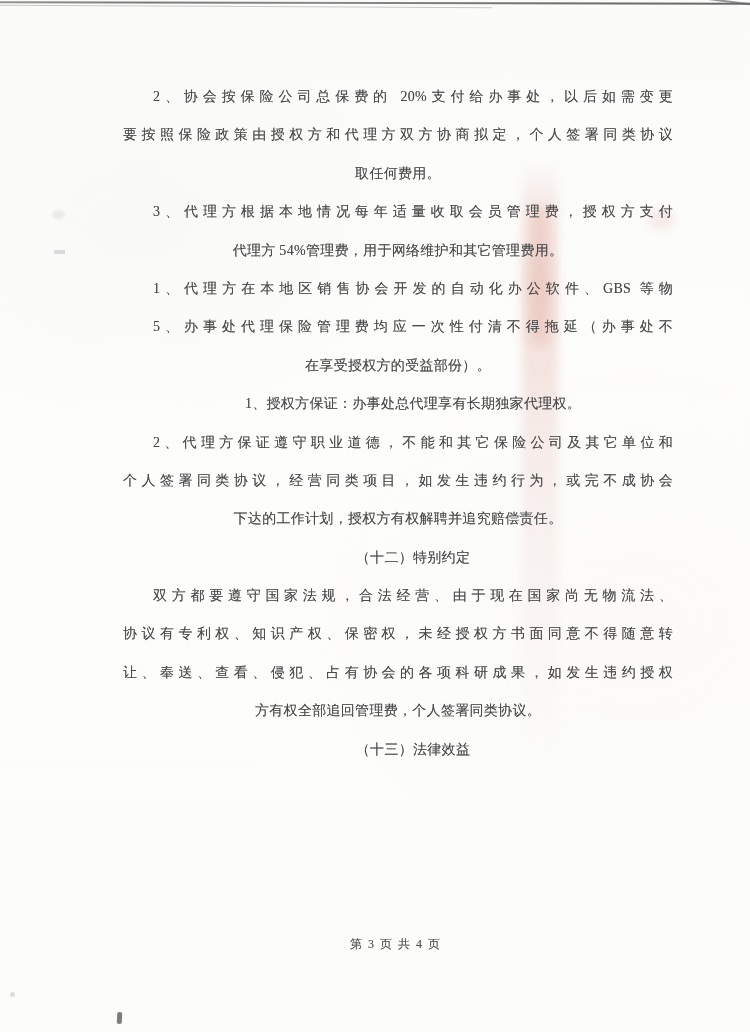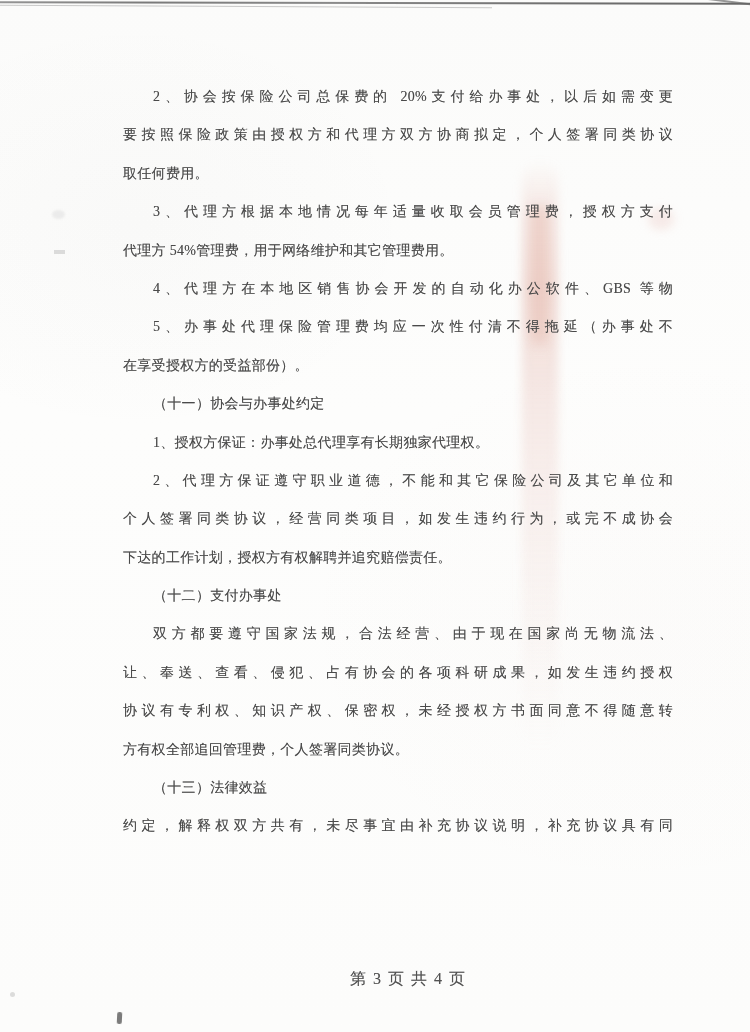--- a/index.html
+++ b/index.html
@@ -70,27 +70,28 @@
     position: absolute; left: 123px; top: 78px; width: 550px;
     color: #4a4a4a;
     font-size: 14px;
     letter-spacing: 0.3px;
     text-shadow: 0 0 0.5px rgba(74,74,74,0.5);
   }
   .line {
     line-height: 38.4px;
     height: 38.4px;
     white-space: nowrap;
+    text-align: center;
   }
   .line.indent { text-indent: 30px; }
   .line.fill { text-align: justify; text-align-last: justify; }
 
   .footer {
-    position: absolute; left: 350px; top: 969px;
-    font-size: 16px; letter-spacing: 1.5px;
+    position: absolute; left: 350px; top: 936px;
+    font-size: 12px; letter-spacing: 1.5px;
     color: #525252;
     text-shadow: 0 0 0.4px rgba(82,82,82,0.5);
   }
 </style>
 </head>
 <body>
 
 <div class="page">
 
   <div class="edge-line-main"></div>
@@ -103,32 +104,30 @@
   <div class="smudge-a"></div>
   <div class="smudge-b"></div>
   <div class="smudge-c"></div>
 
   <div class="body-text">
       <div class="line indent fill">2、协会按保险公司总保费的 20%支付给办事处，以后如需变更</div>
       <div class="line fill">要按照保险政策由授权方和代理方双方协商拟定，个人签署同类协议</div>
       <div class="line">取任何费用。</div>
       <div class="line indent fill">3、代理方根据本地情况每年适量收取会员管理费，授权方支付</div>
       <div class="line">代理方 54%管理费，用于网络维护和其它管理费用。</div>
-      <div class="line indent fill">4、代理方在本地区销售协会开发的自动化办公软件、GBS 等物</div>
+      <div class="line indent fill">1、代理方在本地区销售协会开发的自动化办公软件、GBS 等物</div>
       <div class="line indent fill">5、办事处代理保险管理费均应一次性付清不得拖延（办事处不</div>
       <div class="line">在享受授权方的受益部份）。</div>
-      <div class="line indent">（十一）协会与办事处约定</div>
       <div class="line indent">1、授权方保证：办事处总代理享有长期独家代理权。</div>
       <div class="line indent fill">2、代理方保证遵守职业道德，不能和其它保险公司及其它单位和</div>
       <div class="line fill">个人签署同类协议，经营同类项目，如发生违约行为，或完不成协会</div>
       <div class="line">下达的工作计划，授权方有权解聘并追究赔偿责任。</div>
-      <div class="line indent">（十二）支付办事处</div>
+      <div class="line indent">（十二）特别约定</div>
       <div class="line indent fill">双方都要遵守国家法规，合法经营、由于现在国家尚无物流法、</div>
+      <div class="line fill">协议有专利权、知识产权、保密权，未经授权方书面同意不得随意转</div>
       <div class="line fill">让、奉送、查看、侵犯、占有协会的各项科研成果，如发生违约授权</div>
-      <div class="line fill">协议有专利权、知识产权、保密权，未经授权方书面同意不得随意转</div>
       <div class="line">方有权全部追回管理费，个人签署同类协议。</div>
       <div class="line indent">（十三）法律效益</div>
-      <div class="line fill">约定，解释权双方共有，未尽事宜由补充协议说明，补充协议具有同</div>
     </div>
 
   <div class="footer">第 3 页 共 4 页</div>
 
 </div>
 
 </body></html>

